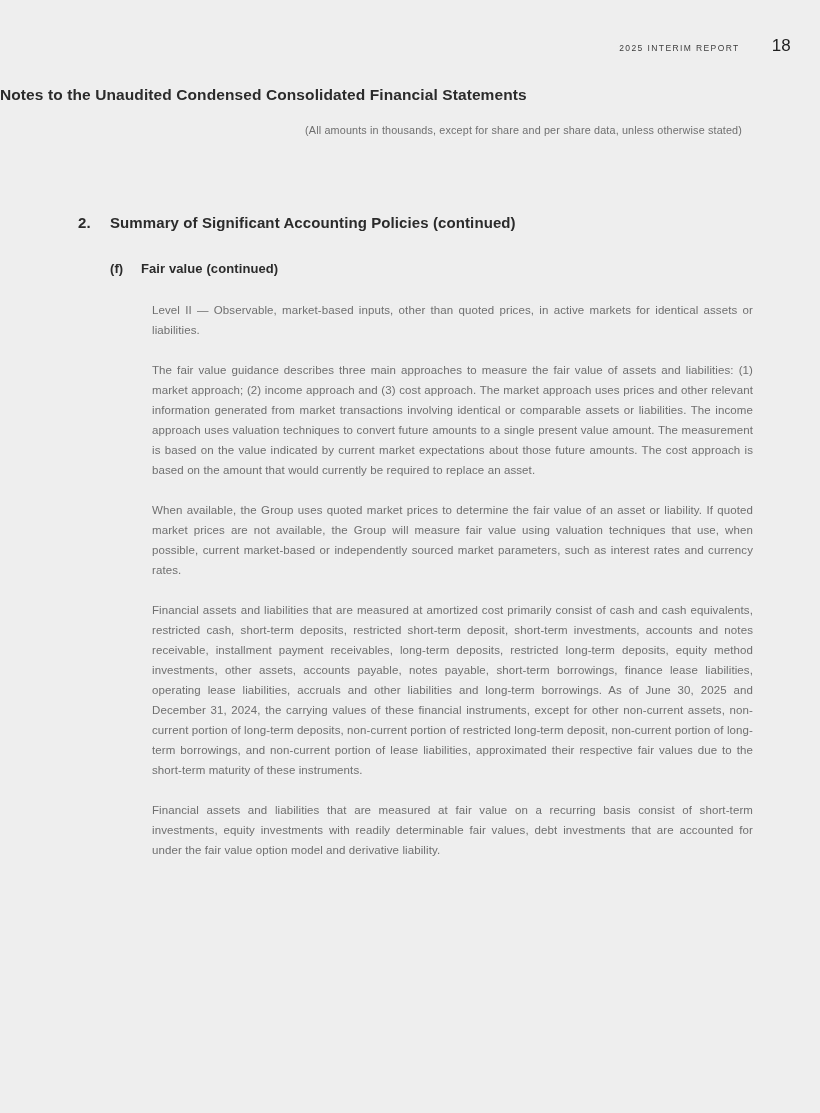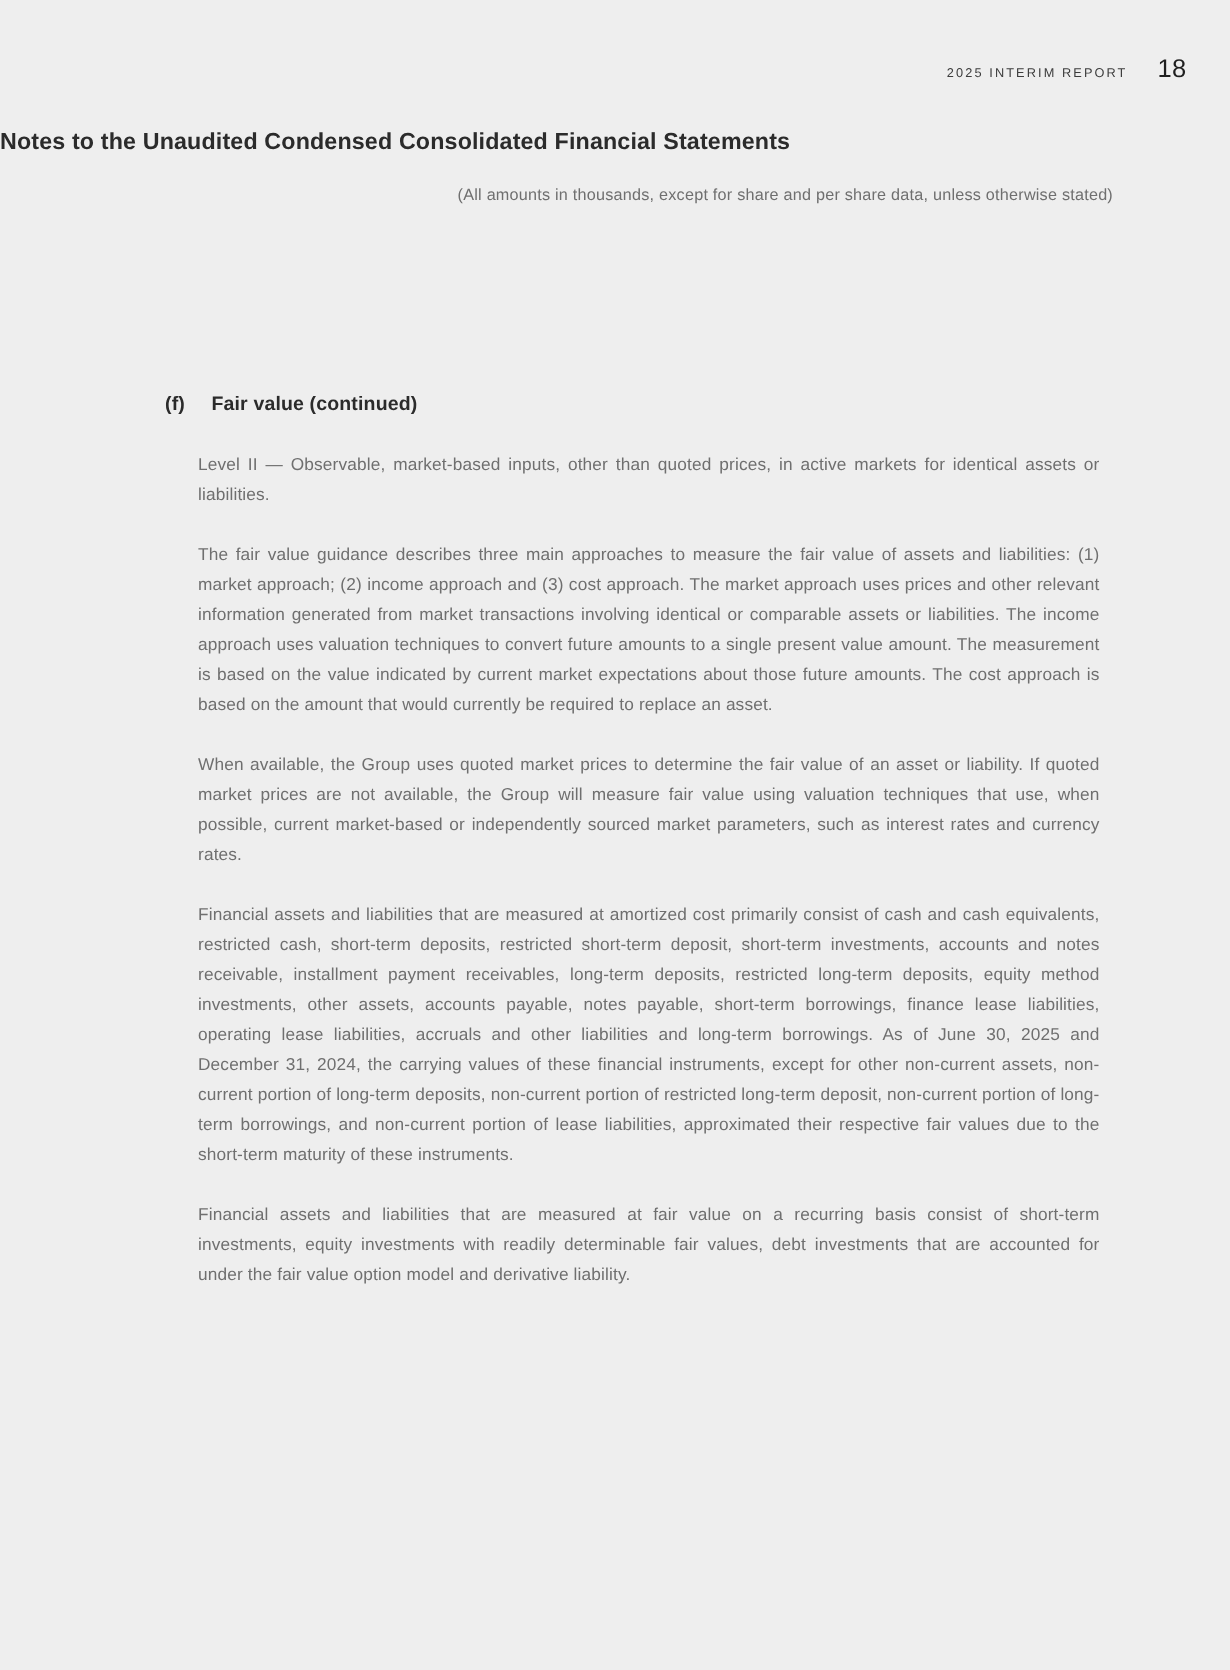--- a/index.html
+++ b/index.html
@@ -20,21 +20,21 @@
     height: 1113px;
     background: var(--background);
     overflow: hidden;
   }
   .page-header {
     position: absolute;
     top: 36px;
     right: 29px;
     display: flex;
     align-items: baseline;
-    gap: 20px;
+    gap: 32px;
   }
   .report-label {
     font-size: 8.5px;
     letter-spacing: 1.4px;
     font-weight: 500;
     color: var(--subtle-text);
   }
   .page-number {
     font-size: 17px;
     font-weight: 500;
@@ -84,21 +84,21 @@
     letter-spacing: 0.1px;
     color: var(--heading-text);
   }
   .subsection-label {
     display: inline-block;
     width: 31px;
   }
   .body-text {
     position: absolute;
     top: 300px;
-    left: 132px;
+    left: 152px;
     width: 601px;
     font-size: 11.5px;
     line-height: 20px;
     letter-spacing: 0.1px;
     text-align: justify;
     color: var(--body-text);
   }
   .body-text p {
     margin: 0 0 20px 0;
   }
@@ -111,20 +111,23 @@
 
   <header class="page-header">
     <span class="report-label">2025 INTERIM REPORT</span>
     <span class="page-number">18</span>
   </header>
 
   <h1 class="doc-title">Notes to the Unaudited Condensed Consolidated Financial Statements</h1>
 
   <p class="doc-subtitle">(All amounts in thousands, except for share and per share data, unless otherwise stated)</p>
 
+  <div class="section-heading">
+    <span class="section-number">2.</span><span class="section-title">Summary of Significant Accounting Policies (continued)</span>
+  </div>
 
   <div class="subsection-heading">
     <span class="subsection-label">(f)</span><span class="subsection-title">Fair value (continued)</span>
   </div>
 
   <div class="body-text">
     <p>Level II — Observable, market-based inputs, other than quoted prices, in active markets for identical assets or liabilities.</p>
     <p>The fair value guidance describes three main approaches to measure the fair value of assets and liabilities: (1) market approach; (2) income approach and (3) cost approach. The market approach uses prices and other relevant information generated from market transactions involving identical or comparable assets or liabilities. The income approach uses valuation techniques to convert future amounts to a single present value amount. The measurement is based on the value indicated by current market expectations about those future amounts. The cost approach is based on the amount that would currently be required to replace an asset.</p>
     <p>When available, the Group uses quoted market prices to determine the fair value of an asset or liability. If quoted market prices are not available, the Group will measure fair value using valuation techniques that use, when possible, current market-based or independently sourced market parameters, such as interest rates and currency rates.</p>
     <p>Financial assets and liabilities that are measured at amortized cost primarily consist of cash and cash equivalents, restricted cash, short-term deposits, restricted short-term deposit, short-term investments, accounts and notes receivable, installment payment receivables, long-term deposits, restricted long-term deposits, equity method investments, other assets, accounts payable, notes payable, short-term borrowings, finance lease liabilities, operating lease liabilities, accruals and other liabilities and long-term borrowings. As of June 30, 2025 and December 31, 2024, the carrying values of these financial instruments, except for other non-current assets, non-current portion of long-term deposits, non-current portion of restricted long-term deposit, non-current portion of long-term borrowings, and non-current portion of lease liabilities, approximated their respective fair values due to the short-term maturity of these instruments.</p>

